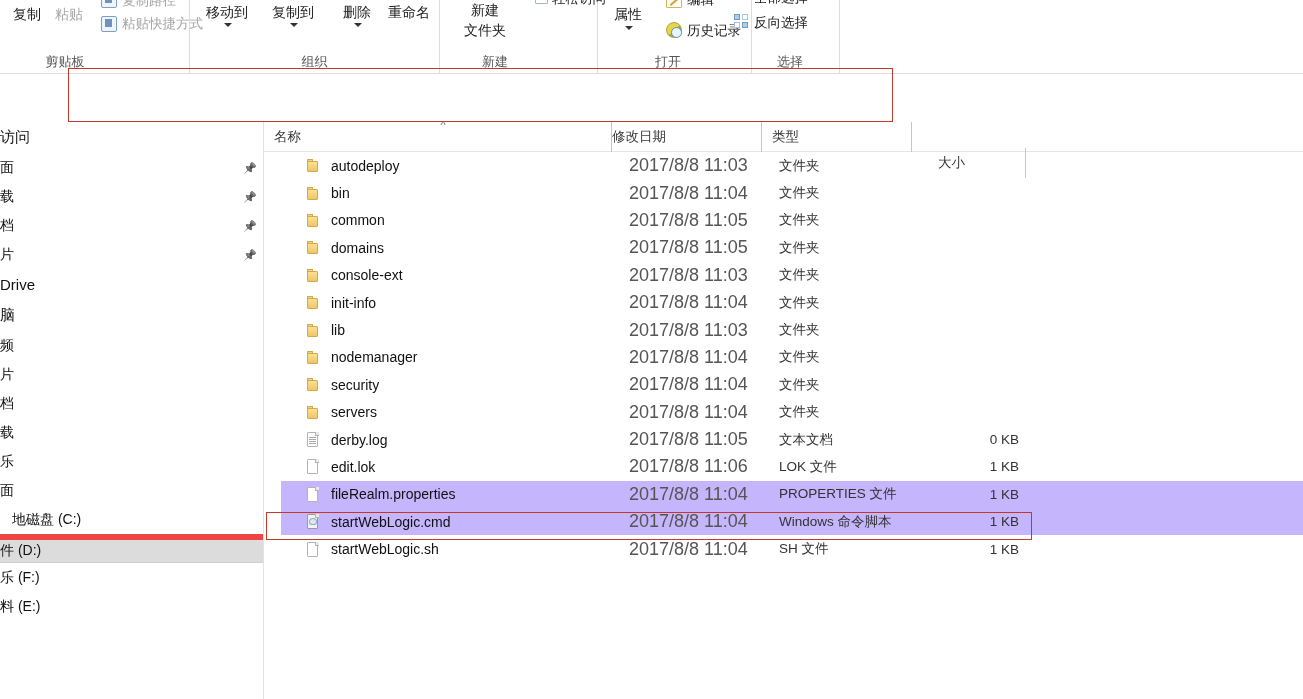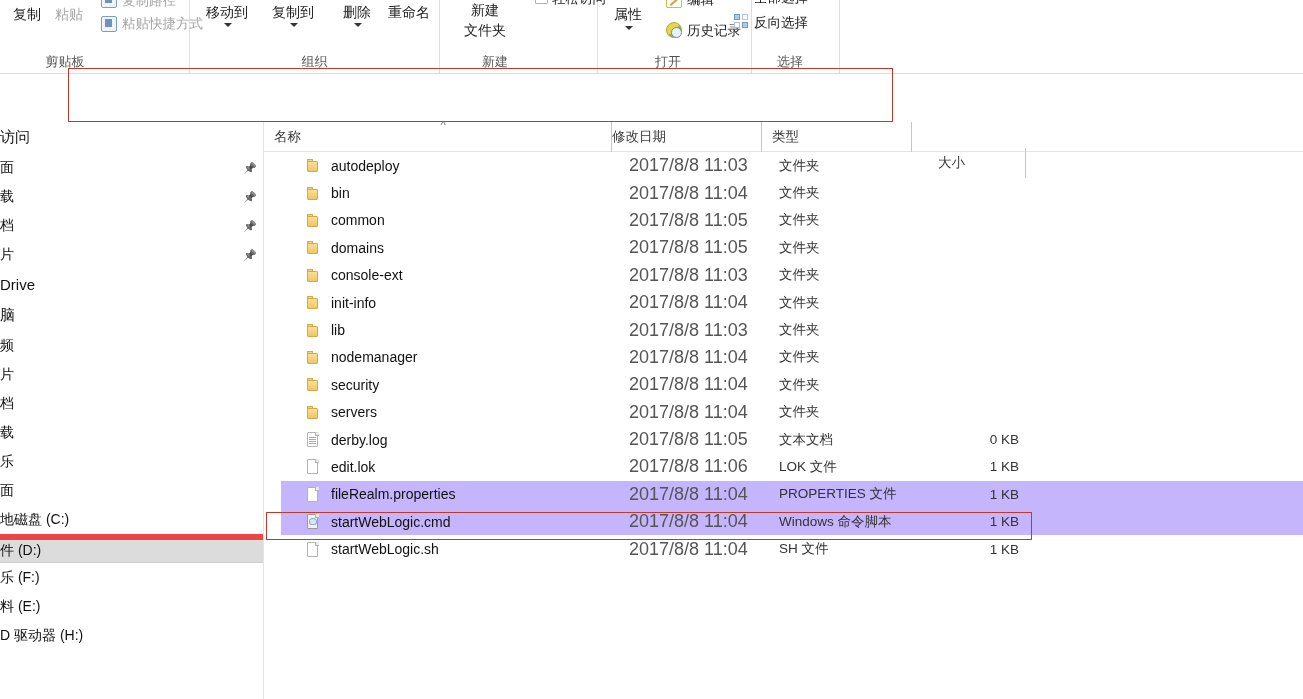--- a/index.html
+++ b/index.html
@@ -265,33 +265,30 @@
         <div class="sb-item">
           <span style="margin-left: 0px;">载</span>
         </div>
         <div class="sb-item">
           <span style="margin-left: 0px;">乐</span>
         </div>
         <div class="sb-item">
           <span style="margin-left: 0px;">面</span>
         </div>
         <div class="sb-item">
-          <span style="margin-left: 0px;">地磁盘 (C:)</span>
+          <span style="margin-left: 12px;">地磁盘 (C:)</span>
         </div>
         <div class="sb-item sel">
           <span style="margin-left: 0px;">件 (D:)</span>
         </div>
         <div class="sb-item">
           <span style="margin-left: 0px;">乐 (F:)</span>
         </div>
         <div class="sb-item">
           <span style="margin-left: 0px;">料 (E:)</span>
-        </div>
-        <div class="sb-item">
-          <span style="margin-left: 0px;">D 驱动器 (H:)</span>
         </div>
       </div>
   </div>
 
   <div class="filepane">
     <div class="colhead">
       <div class="sort-mark">^</div>
       <div class="ch" style="left:0; width:348px;">名称</div>
       <div class="ch" style="left:338px; width:160px;">修改日期</div>
       <div class="ch" style="left:498px; width:150px;">类型</div>

